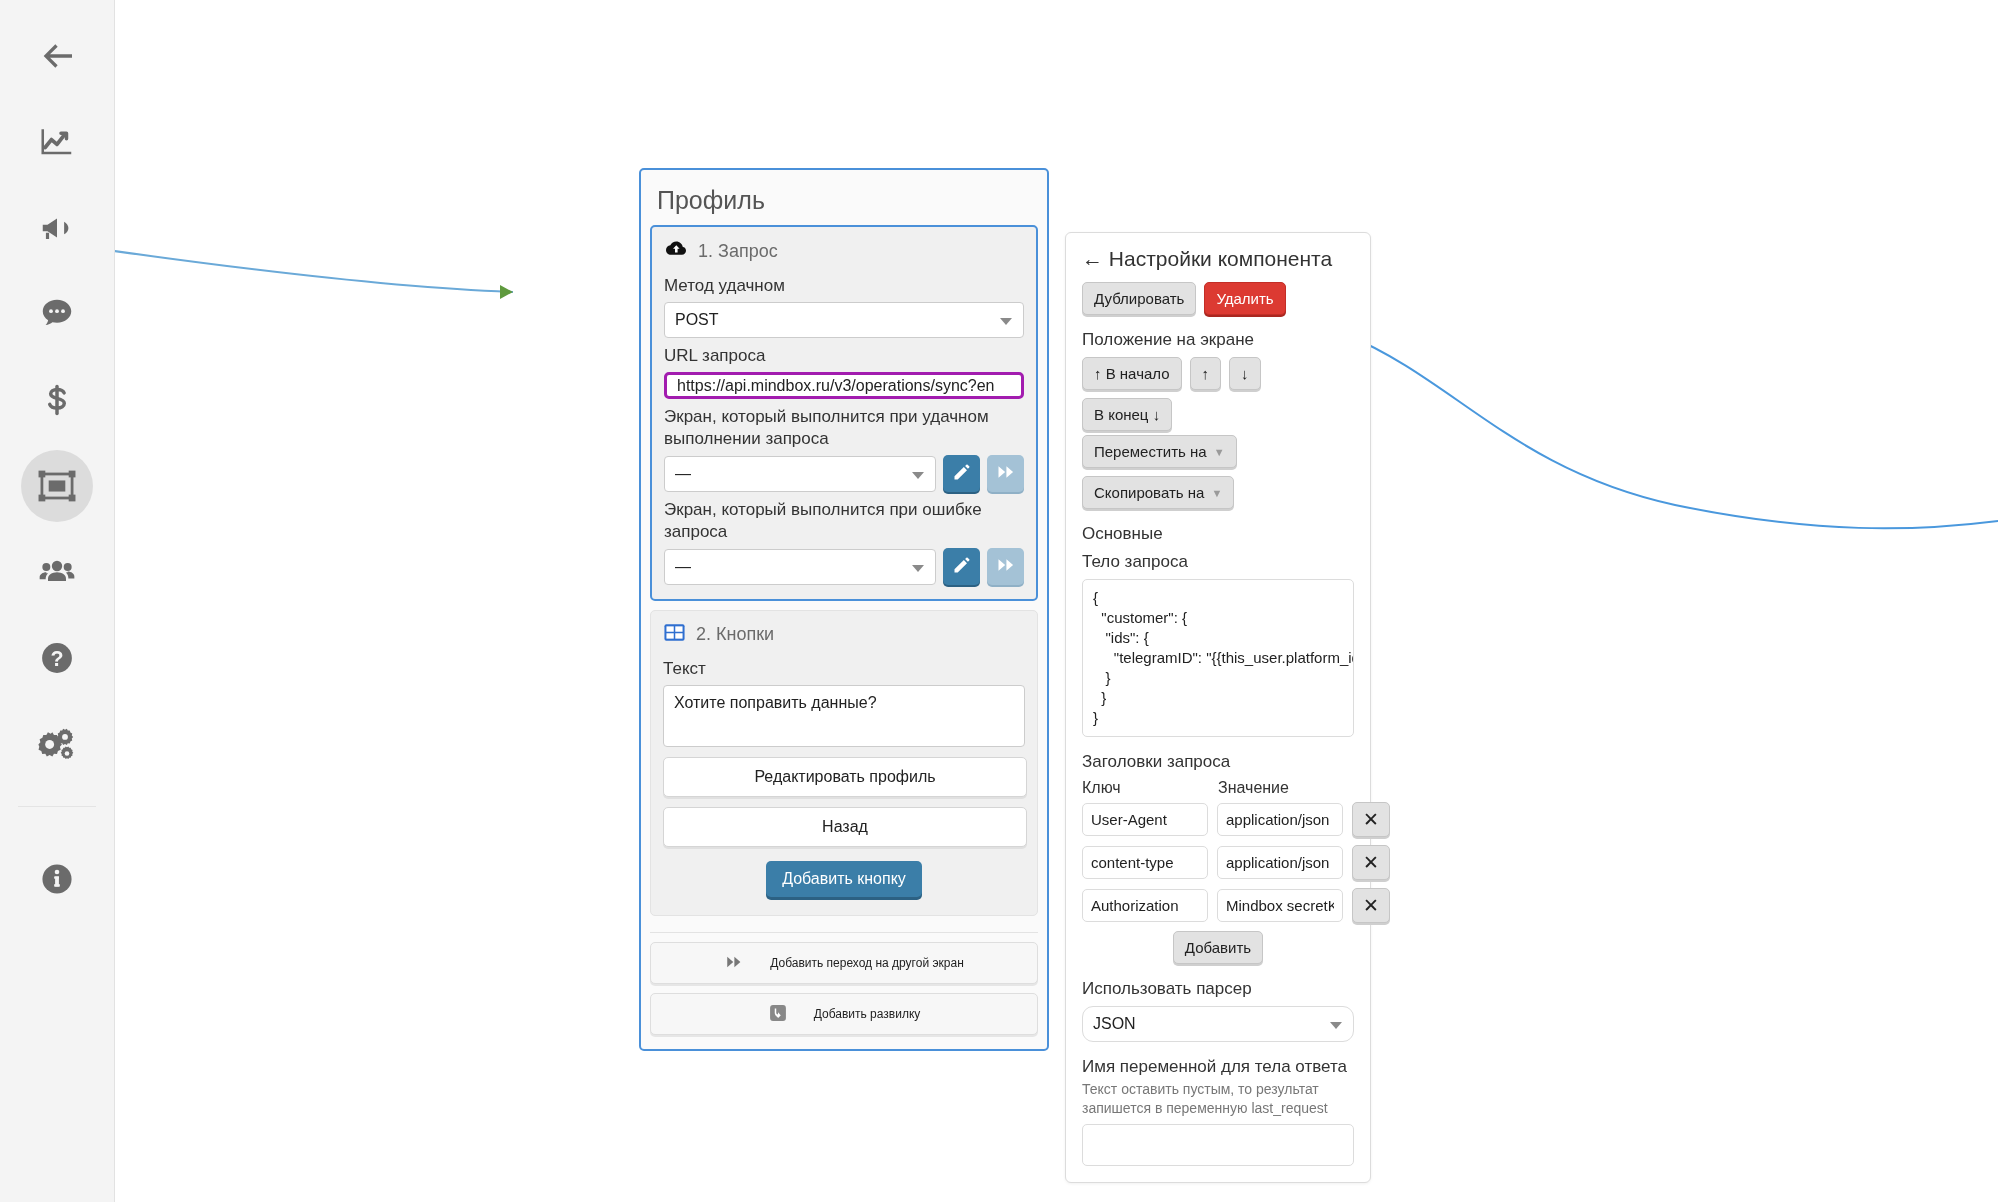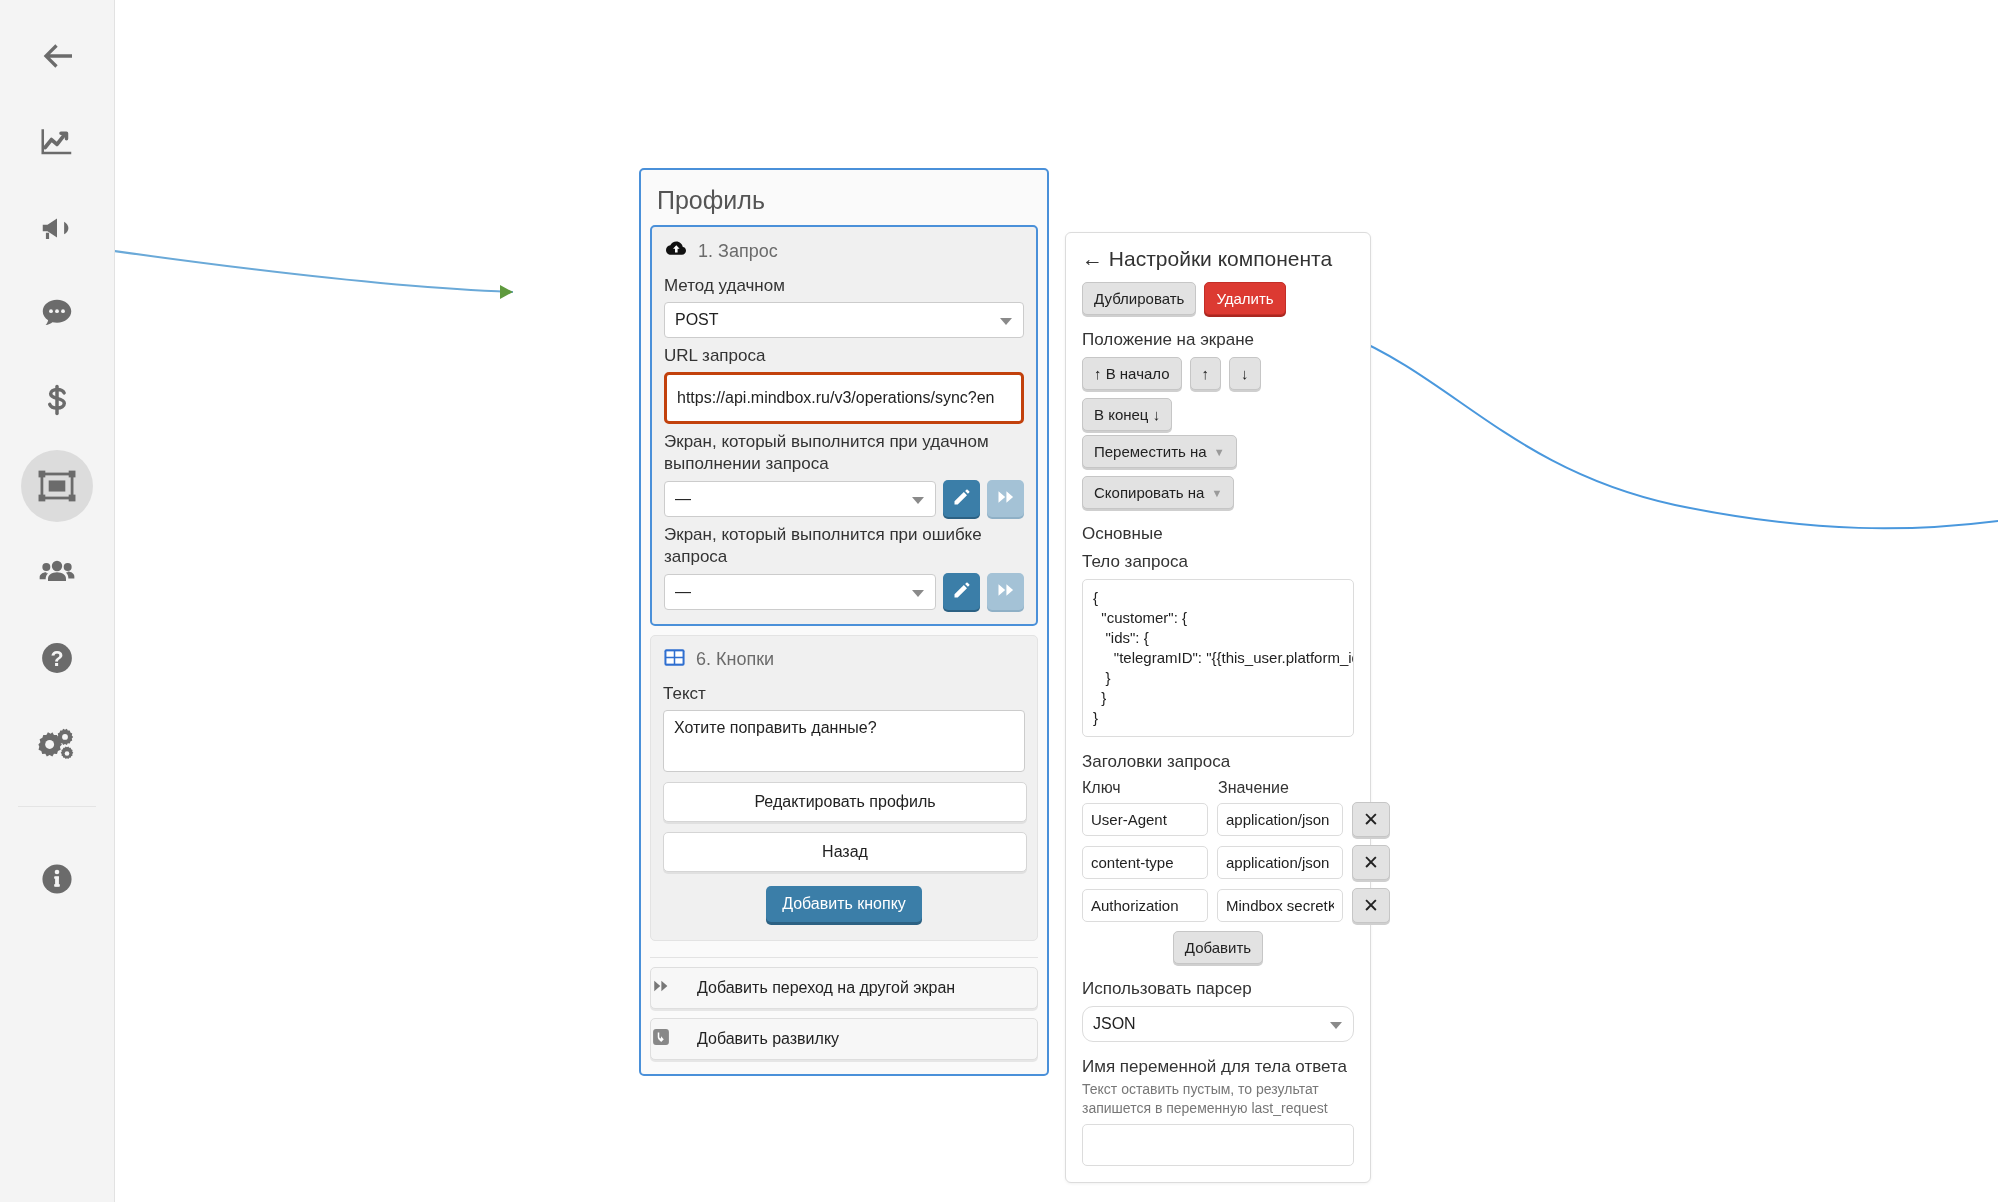--- a/index.html
+++ b/index.html
@@ -53,21 +53,21 @@
     border:1px solid #ccc;border-radius:4px;background:#fff;
     font-size:16px;color:#222;padding:0 10px;line-height:34px;
     display:flex;align-items:center;position:relative;
     font-family:"Liberation Sans", sans-serif;
   }
   .sel::after{
     content:"";position:absolute;right:11px;top:15px;
     border-left:6px solid transparent;border-right:6px solid transparent;
     border-top:7px solid #8a8a8a;
   }
-  .txt.focus-ring{border:3px solid #c2410c;height:52px;border-radius:5px;}
+  .txt.focus-ring{border:3px solid #a21caf;height:27px;border-radius:5px;}
   .txt .val{overflow:hidden;white-space:nowrap;}
   .row-sel{display:flex;gap:7px;align-items:center;}
   .row-sel .sel{flex:1;}
   .sq-btn{
     width:37px;height:37px;border-radius:5px;flex:0 0 37px;
     display:flex;align-items:center;justify-content:center;
     border:none;cursor:pointer;
   }
   .sq-btn.edit{background:#3b7ea8;box-shadow:0 2px 0 #2c6183;}
   .sq-btn.goto{background:#a4c2d6;box-shadow:0 2px 0 #8fb0c6;}
@@ -86,22 +86,22 @@
   .bluebtn{
     background:#3b7ea8;color:#fff;border:none;border-radius:5px;
     box-shadow:0 3px 0 #2c6183;height:36px;padding:0 16px;
     font-size:16px;margin:14px auto 4px auto;display:block;cursor:pointer;
     font-family:"Liberation Sans", sans-serif;
   }
   #card-divider{height:1px;background:#e3e3e3;margin:16px 9px 0 9px;}
   .foot-btn{
     margin:9px 9px 0 9px;height:40px;background:#f7f7f7;
     border:1px solid #dedede;border-radius:5px;box-shadow:0 2px 0 #e6e6e6;
-    display:flex;align-items:center;gap:26px;
-    font-size:16px;color:#222;cursor:pointer;
+    display:flex;align-items:center;justify-content:center;gap:26px;
+    font-size:12px;color:#222;cursor:pointer;
   }
   #foot-pad{height:14px;}
 
   
   #settings{
     position:absolute;left:950px;top:232px;width:306px;
     background:#fff;border:1px solid #dcdcdc;border-radius:6px;
     padding:14px 16px 16px 16px;box-sizing:border-box;
     box-shadow:0 1px 3px rgba(0,0,0,0.06);
   }
@@ -340,21 +340,21 @@
       <div class="sect-head">
         <span>
           <svg width="23" height="23" viewBox="0 0 24 24">
               <rect x="1.5" y="3.5" width="21" height="17" rx="2" fill="#2f6fd0"></rect>
               <rect x="3.6" y="5.6" width="7.6" height="5.6" fill="#fff"></rect>
               <rect x="12.8" y="5.6" width="7.6" height="5.6" fill="#fff"></rect>
               <rect x="3.6" y="12.8" width="7.6" height="5.6" fill="#fff"></rect>
               <rect x="12.8" y="12.8" width="7.6" height="5.6" fill="#fff"></rect>
             </svg>
         </span>
-        <span class="lbl">6. Кнопки</span>
+        <span class="lbl">2. Кнопки</span>
       </div>
 
       <div class="fld-label">Текст</div>
       <div class="area">
         <span>Хотите поправить данные?</span>
       </div>
 
       <div class="wbtn">
         <span>Редактировать профиль</span>
       </div>

